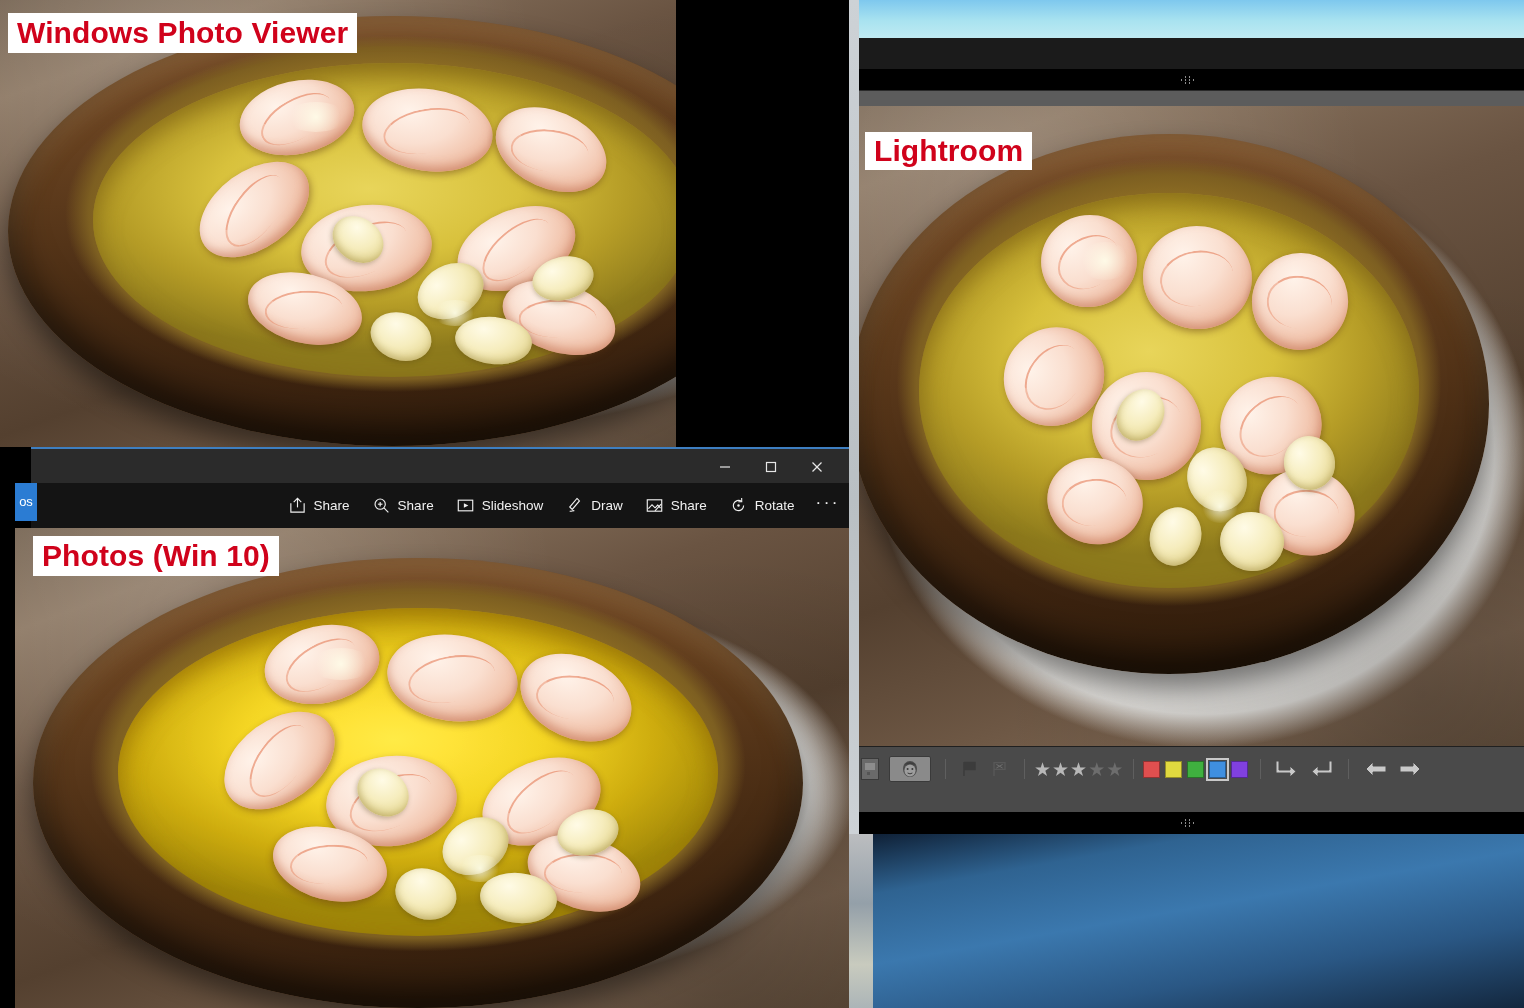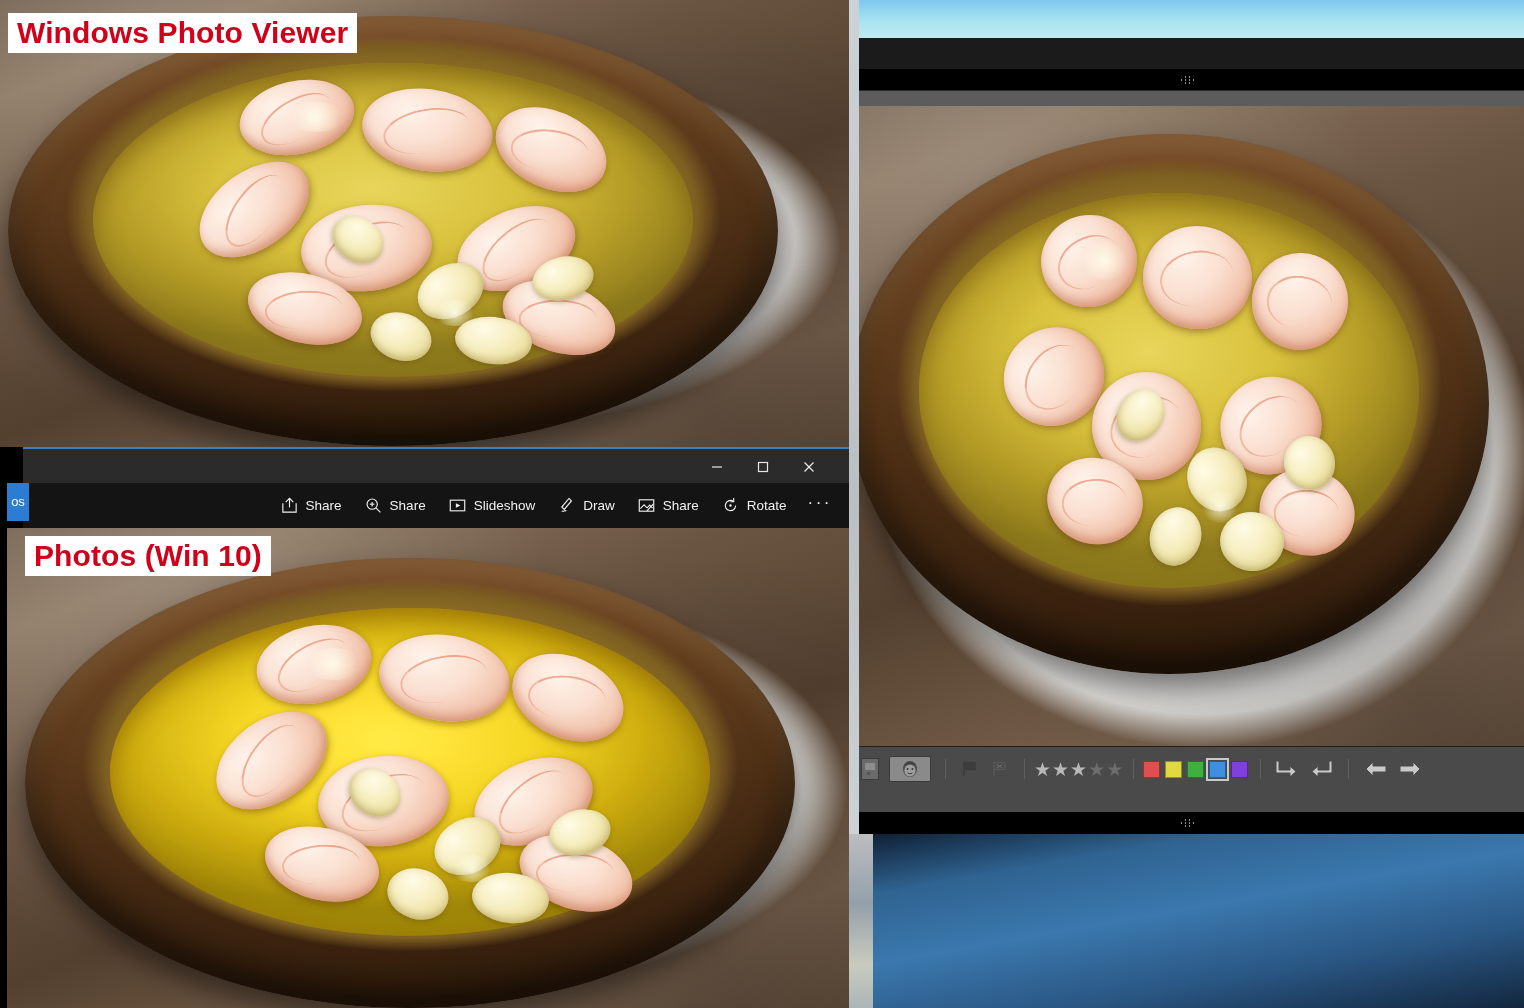--- a/index.html
+++ b/index.html
@@ -56,26 +56,26 @@
   }
   .photo.warm .oil { filter:saturate(1.22) brightness(1.1); }
 
   
   .tag {
     position:absolute; background:#fff; color:#d0021b; font-weight:700;
     letter-spacing:.1px; white-space:nowrap; z-index:60;
   }
 
   
-  #wpv { position:absolute; left:0; top:0; width:849px; height:447px; overflow:hidden; }
+  #wpv { position:absolute; left:0; top:0; width:676px; height:447px; overflow:hidden; }
   #wpv-strip { position:absolute; left:0; top:0; width:100%; height:34px;
     background:linear-gradient(180deg,#b9b0a6,#a79c90); }
 
   
-  #photos { position:absolute; left:7px; top:447px; width:849px; height:561px;
+  #photos { position:absolute; left:15px; top:447px; width:849px; height:561px;
     background:#000; overflow:hidden;padding-left:16px; }
   #photos-titlebar { position:relative; height:36px; background:#2b2b2b;
     border-top:2px solid #3e7fc1; }
   #photos-tab { position:absolute; left:0; top:36px; width:22px; height:38px;
     background:#2b7cd3; color:#fff; font-size:13px; line-height:38px;
     text-align:center; overflow:hidden; z-index:12; }
   .wc { position:absolute; top:0; width:46px; height:36px; color:#e6e6e6;
     display:flex; align-items:center; justify-content:center; font-size:13px; }
   #wc-min{ right:116px; } #wc-max{ right:70px; } #wc-close{ right:24px; }
   #photos-toolbar { position:relative; height:45px; background:#141414;
@@ -319,20 +319,21 @@
           <div class="shrimp" style="left:64%;top:62%;width:15%;height:16%;transform:rotate(18deg)"></div>
           <div class="garlic" style="left:53%;top:58%;width:9%;height:12%;transform:rotate(-28deg)"></div>
           <div class="garlic" style="left:47%;top:69%;width:8%;height:11%;transform:rotate(18deg)"></div>
           <div class="garlic" style="left:58%;top:70%;width:10%;height:11%;transform:rotate(6deg)"></div>
           <div class="garlic" style="left:42%;top:47%;width:7%;height:10%;transform:rotate(34deg)"></div>
           <div class="garlic" style="left:68%;top:56%;width:8%;height:10%;transform:rotate(-14deg)"></div>
           <div class="glint" style="left:36%;top:20%;width:8%;height:7%;"></div>
           <div class="glint" style="left:55%;top:66%;width:6%;height:6%;"></div>
         </div>
       </div>
+      <div class="tag" style="left:16px;top:26px;font-size:30px;padding:2px 9px;">Lightroom</div>
     </div>
 
     <div id="lr-filmstrip">
       <div id="lr-toolbar">
 
         <div class="lr-btn" style="width:18px;height:22px;margin-left:10px;background:#6a6a6a;border:1px solid #3a3a3a;">
           <svg width="12" height="14" viewBox="0 0 12 14">
               <rect x="1" y="1" width="10" height="7" fill="#8d8d8d"></rect>
               <rect x="3" y="10" width="3" height="3" fill="#555"></rect>
             </svg>

